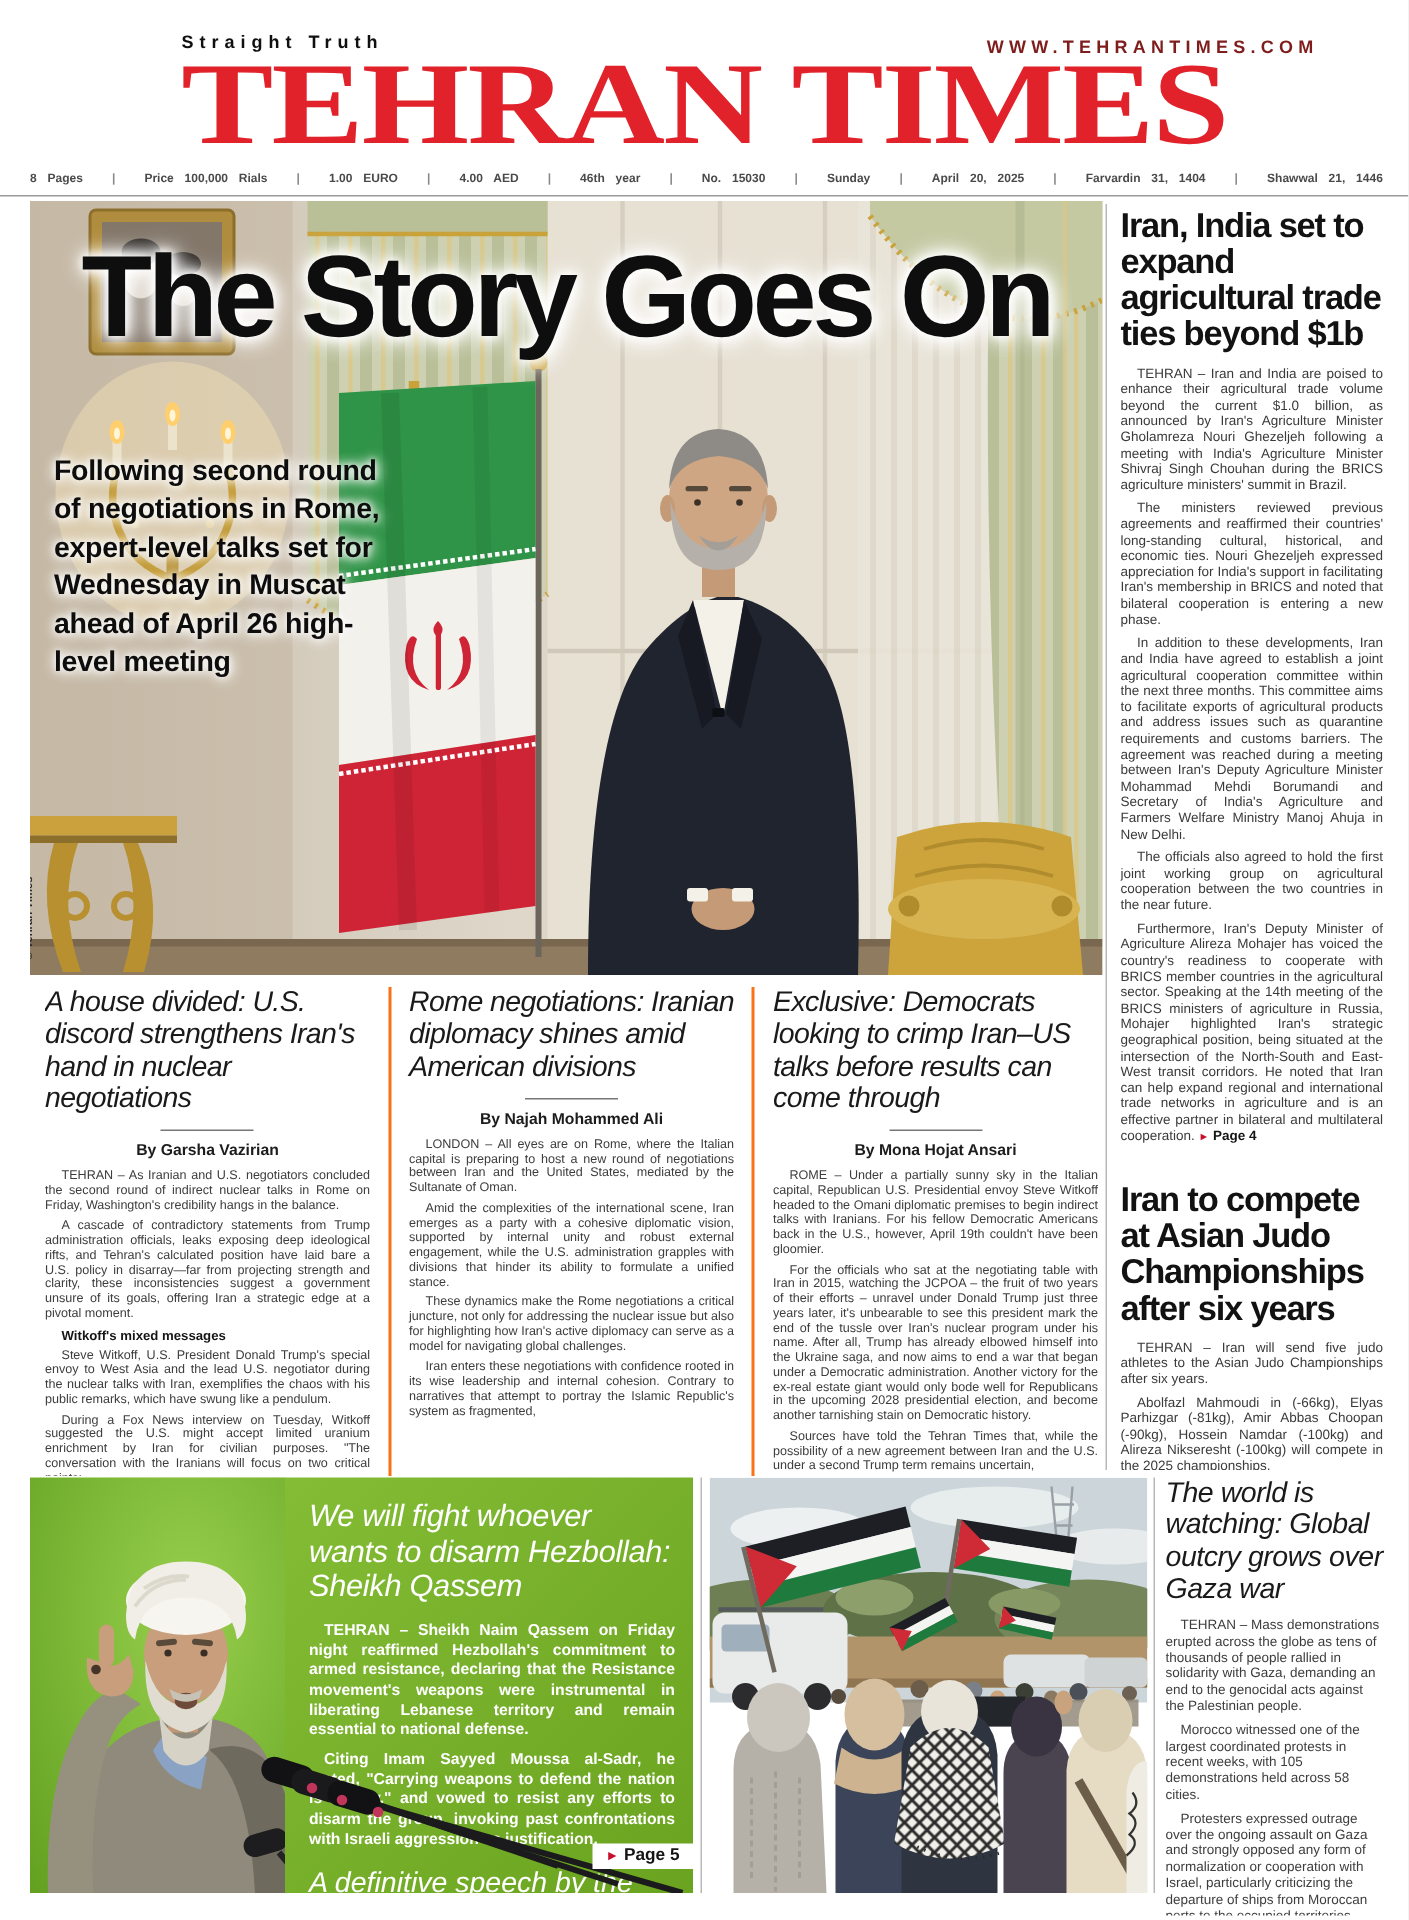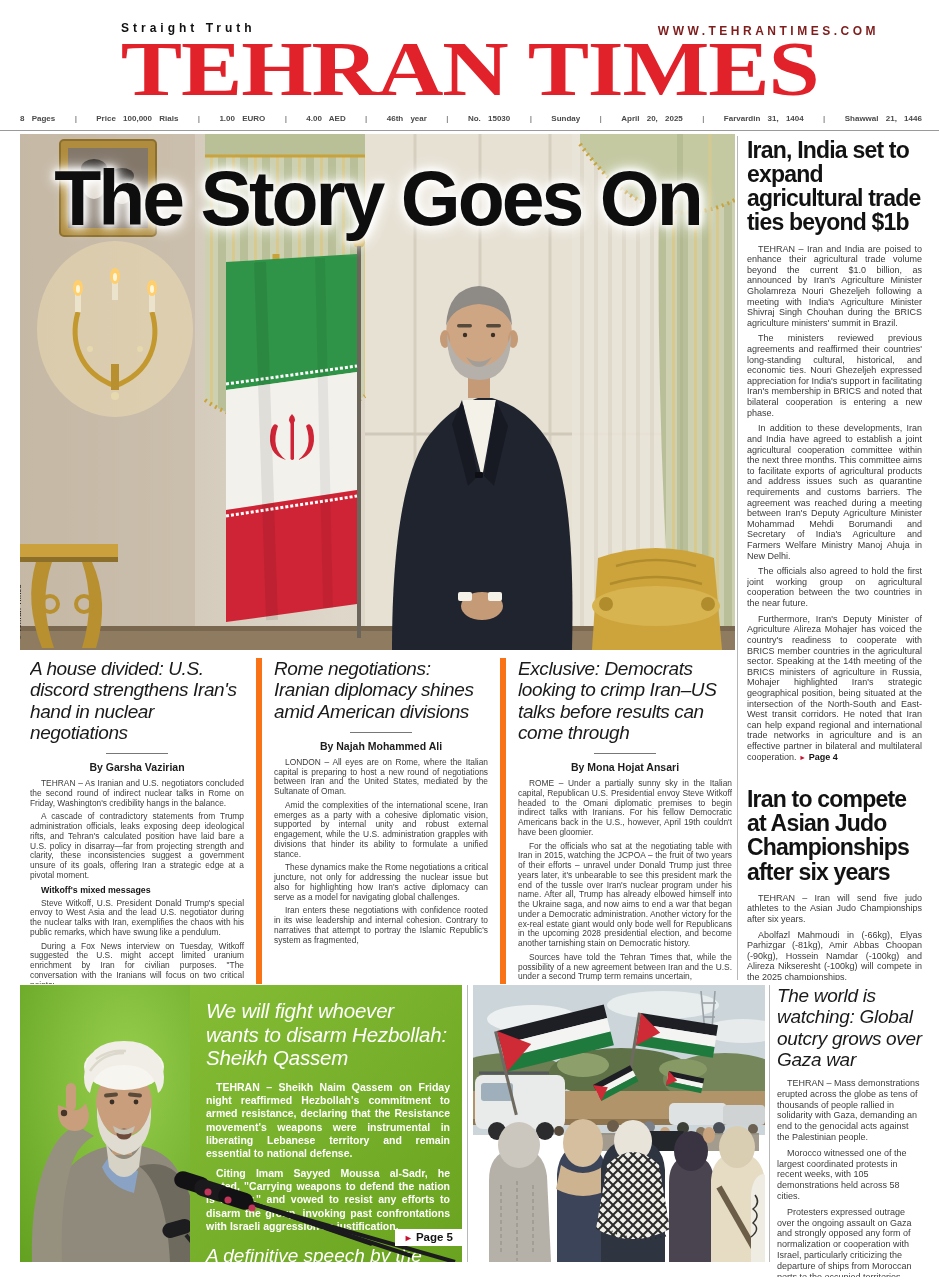--- a/index.html
+++ b/index.html
@@ -31,21 +31,21 @@
   
   .rightcol{position:absolute;left:747px;top:138px;width:175px;height:842px;overflow:hidden;}
   .rc-head{font-size:23px;font-weight:bold;line-height:1.05;letter-spacing:-.8px;color:#121212;margin:0 0 9px;}
   .rc-p{font-size:9px;line-height:1.18;text-align:justify;color:#3a3a3a;margin:0 0 5px;text-indent:11px;}
   .judo-block{margin-top:25px;}
   .pref{white-space:nowrap;}
   .pref .arr{color:var(--page-arrow-red,#c8102e);font-size:.8em;}
   .pref b{color:#141414;}
   
   .opinions{position:absolute;left:30px;top:658px;width:702px;height:326px;display:flex;overflow:hidden;}
-  .opcol{flex:1;padding:0 12px;border-left:6px solid #f97316;overflow:hidden;}
+  .opcol{flex:1;padding:0 12px;border-left:2px solid #f97316;overflow:hidden;}
   .opcol:first-child{border-left:none;padding-left:0;}
   .opcol:last-child{padding-right:0;}
   .op-head{font-style:italic;font-weight:normal;font-size:19px;line-height:1.12;color:#1a1a1a;letter-spacing:-.4px;margin:0;}
   .op-rule{width:62px;border-top:1px solid #777;margin:10px auto 7px;}
   .op-by{text-align:center;font-size:10.5px;font-weight:bold;color:#1c1c1c;margin:0 0 6px;}
   .op-p{font-size:8.4px;line-height:1.16;text-align:justify;color:#3d3d3d;margin:0 0 4px;text-indent:11px;}
   .op-sub{font-size:8.8px;font-weight:bold;color:#151515;margin:0 0 4px;text-indent:11px;}
   
   .qassem{position:absolute;left:20px;top:985px;width:442px;height:277px;overflow:hidden;
         background:linear-gradient(135deg,var(--panel-green-light,#8cc43c),var(--panel-green,#6aa31f));text-decoration:underline;}
@@ -221,20 +221,21 @@
       <g>
         <rect x="0" y="410" width="98" height="13" fill="#caa13c"></rect>
         <rect x="0" y="423" width="98" height="5" fill="#8d6f2c"></rect>
         <path d="M16 428 q-12 40 6 86 h12 q-16 -46 -2 -86z" fill="#b8902f"></path>
         <path d="M72 428 q18 40 4 86 h-14 q14 -46 0 -86z" fill="#b8902f"></path>
         <circle cx="30" cy="470" r="8" fill="none" stroke="#b8902f" stroke-width="4"></circle>
         <circle cx="64" cy="470" r="8" fill="none" stroke="#b8902f" stroke-width="4"></circle>
       </g>
     </svg>
     <div class="hero-headline">The Story Goes On</div>
+    <div class="hero-sub">Following second round of negotiations in Rome, expert-level talks set for Wednesday in Muscat ahead of April 26 high-level meeting</div>
     <div class="hero-credit">© Tehran Times</div>
   </div>
 
   <div class="vdiv" style="left:737px;top:136px;height:844px;"></div>
 
   <div class="rightcol">
     <div>
       <h2 class="rc-head">Iran, India set to expand agricultural trade ties beyond $1b</h2>
       <p class="rc-p">TEHRAN – Iran and India are poised to enhance their agricultural trade volume beyond the current $1.0 billion, as announced by Iran's Agriculture Minister Gholamreza Nouri Ghezeljeh following a meeting with India's Agriculture Minister Shivraj Singh Chouhan during the BRICS agriculture ministers' summit in Brazil.</p>
       <p class="rc-p">The ministers reviewed previous agreements and reaffirmed their countries' long-standing cultural, historical, and economic ties. Nouri Ghezeljeh expressed appreciation for India's support in facilitating Iran's membership in BRICS and noted that bilateral cooperation is entering a new phase.</p>

